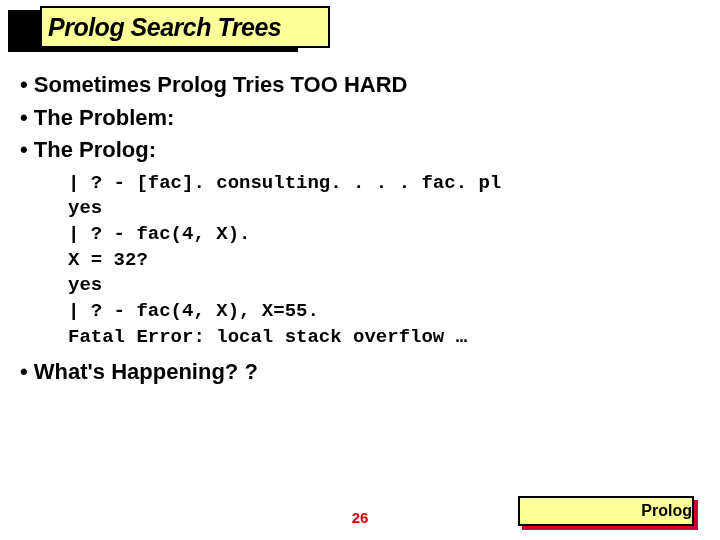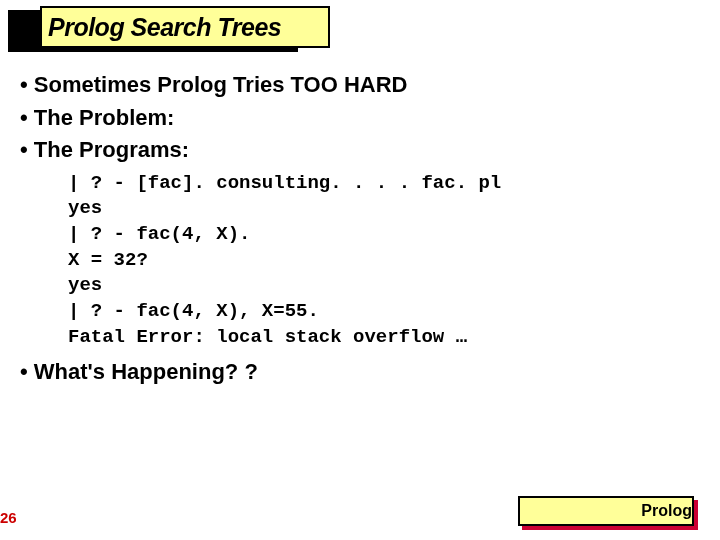--- a/index.html
+++ b/index.html
@@ -69,20 +69,21 @@
     color: #000;
     margin: 6px 0 8px 48px;
     line-height: 1.35;
     white-space: pre;
   }
   .footer-num {
     position: absolute;
     bottom: 14px;
     left: 0;
     width: 720px;
+    text-align: center;
     font-size: 15px;
     font-weight: bold;
     color: #cc0000;
   }
   .footer-shadow {
     position: absolute;
     bottom: 10px;
     right: 22px;
     width: 176px;
     height: 30px;
@@ -113,21 +114,21 @@
 <div class="slide">
 
   <div class="title-shadow"></div>
   <div class="title-box">
     <span>Prolog Search Trees</span>
   </div>
 
   <div class="content">
     <div class="bullet-main">Sometimes Prolog Tries TOO HARD</div>
     <div class="bullet-main">The Problem:</div>
-    <div class="bullet-main">The Programs:</div>
+    <div class="bullet-main">The Prolog:</div>
     <div class="code-block">| ? - [fac]. consulting. . . . fac. pl
 yes
 | ? - fac(4, X).
 X = 32?
 yes
 | ? - fac(4, X), X=55.
 Fatal Error: local stack overflow …</div>
     <div class="bullet-main">What's Happening? ?</div>
   </div>
 

